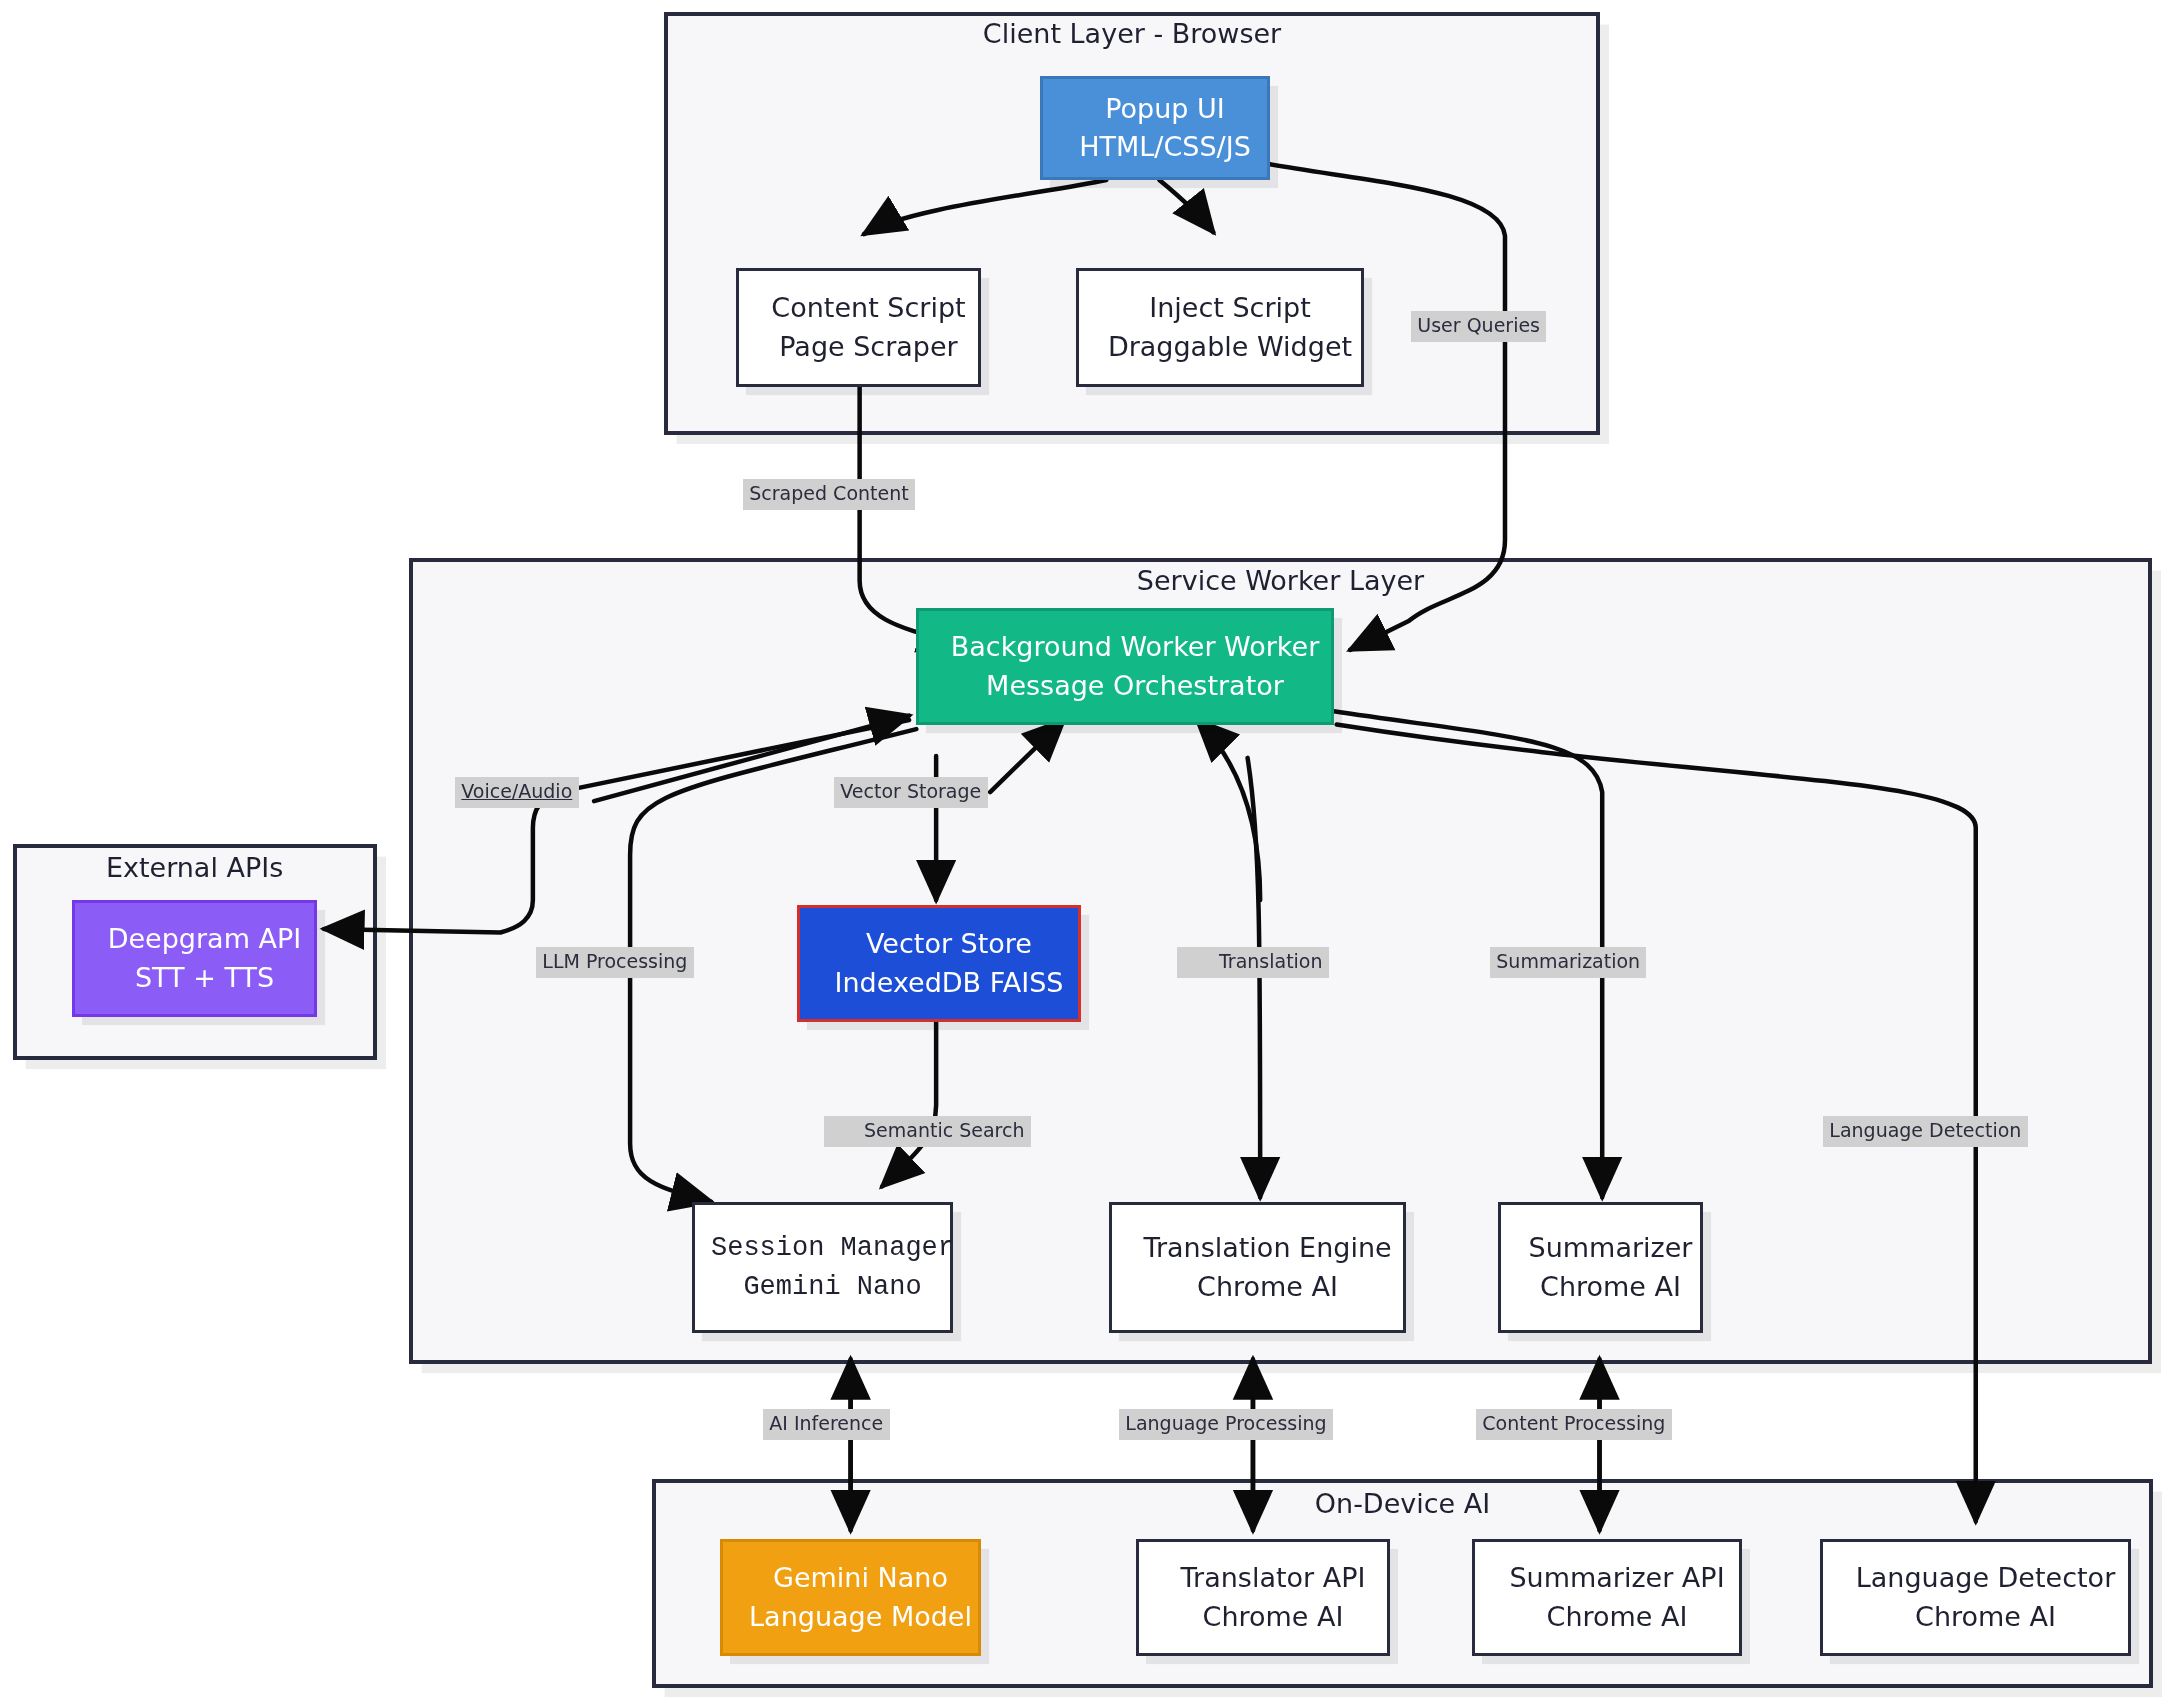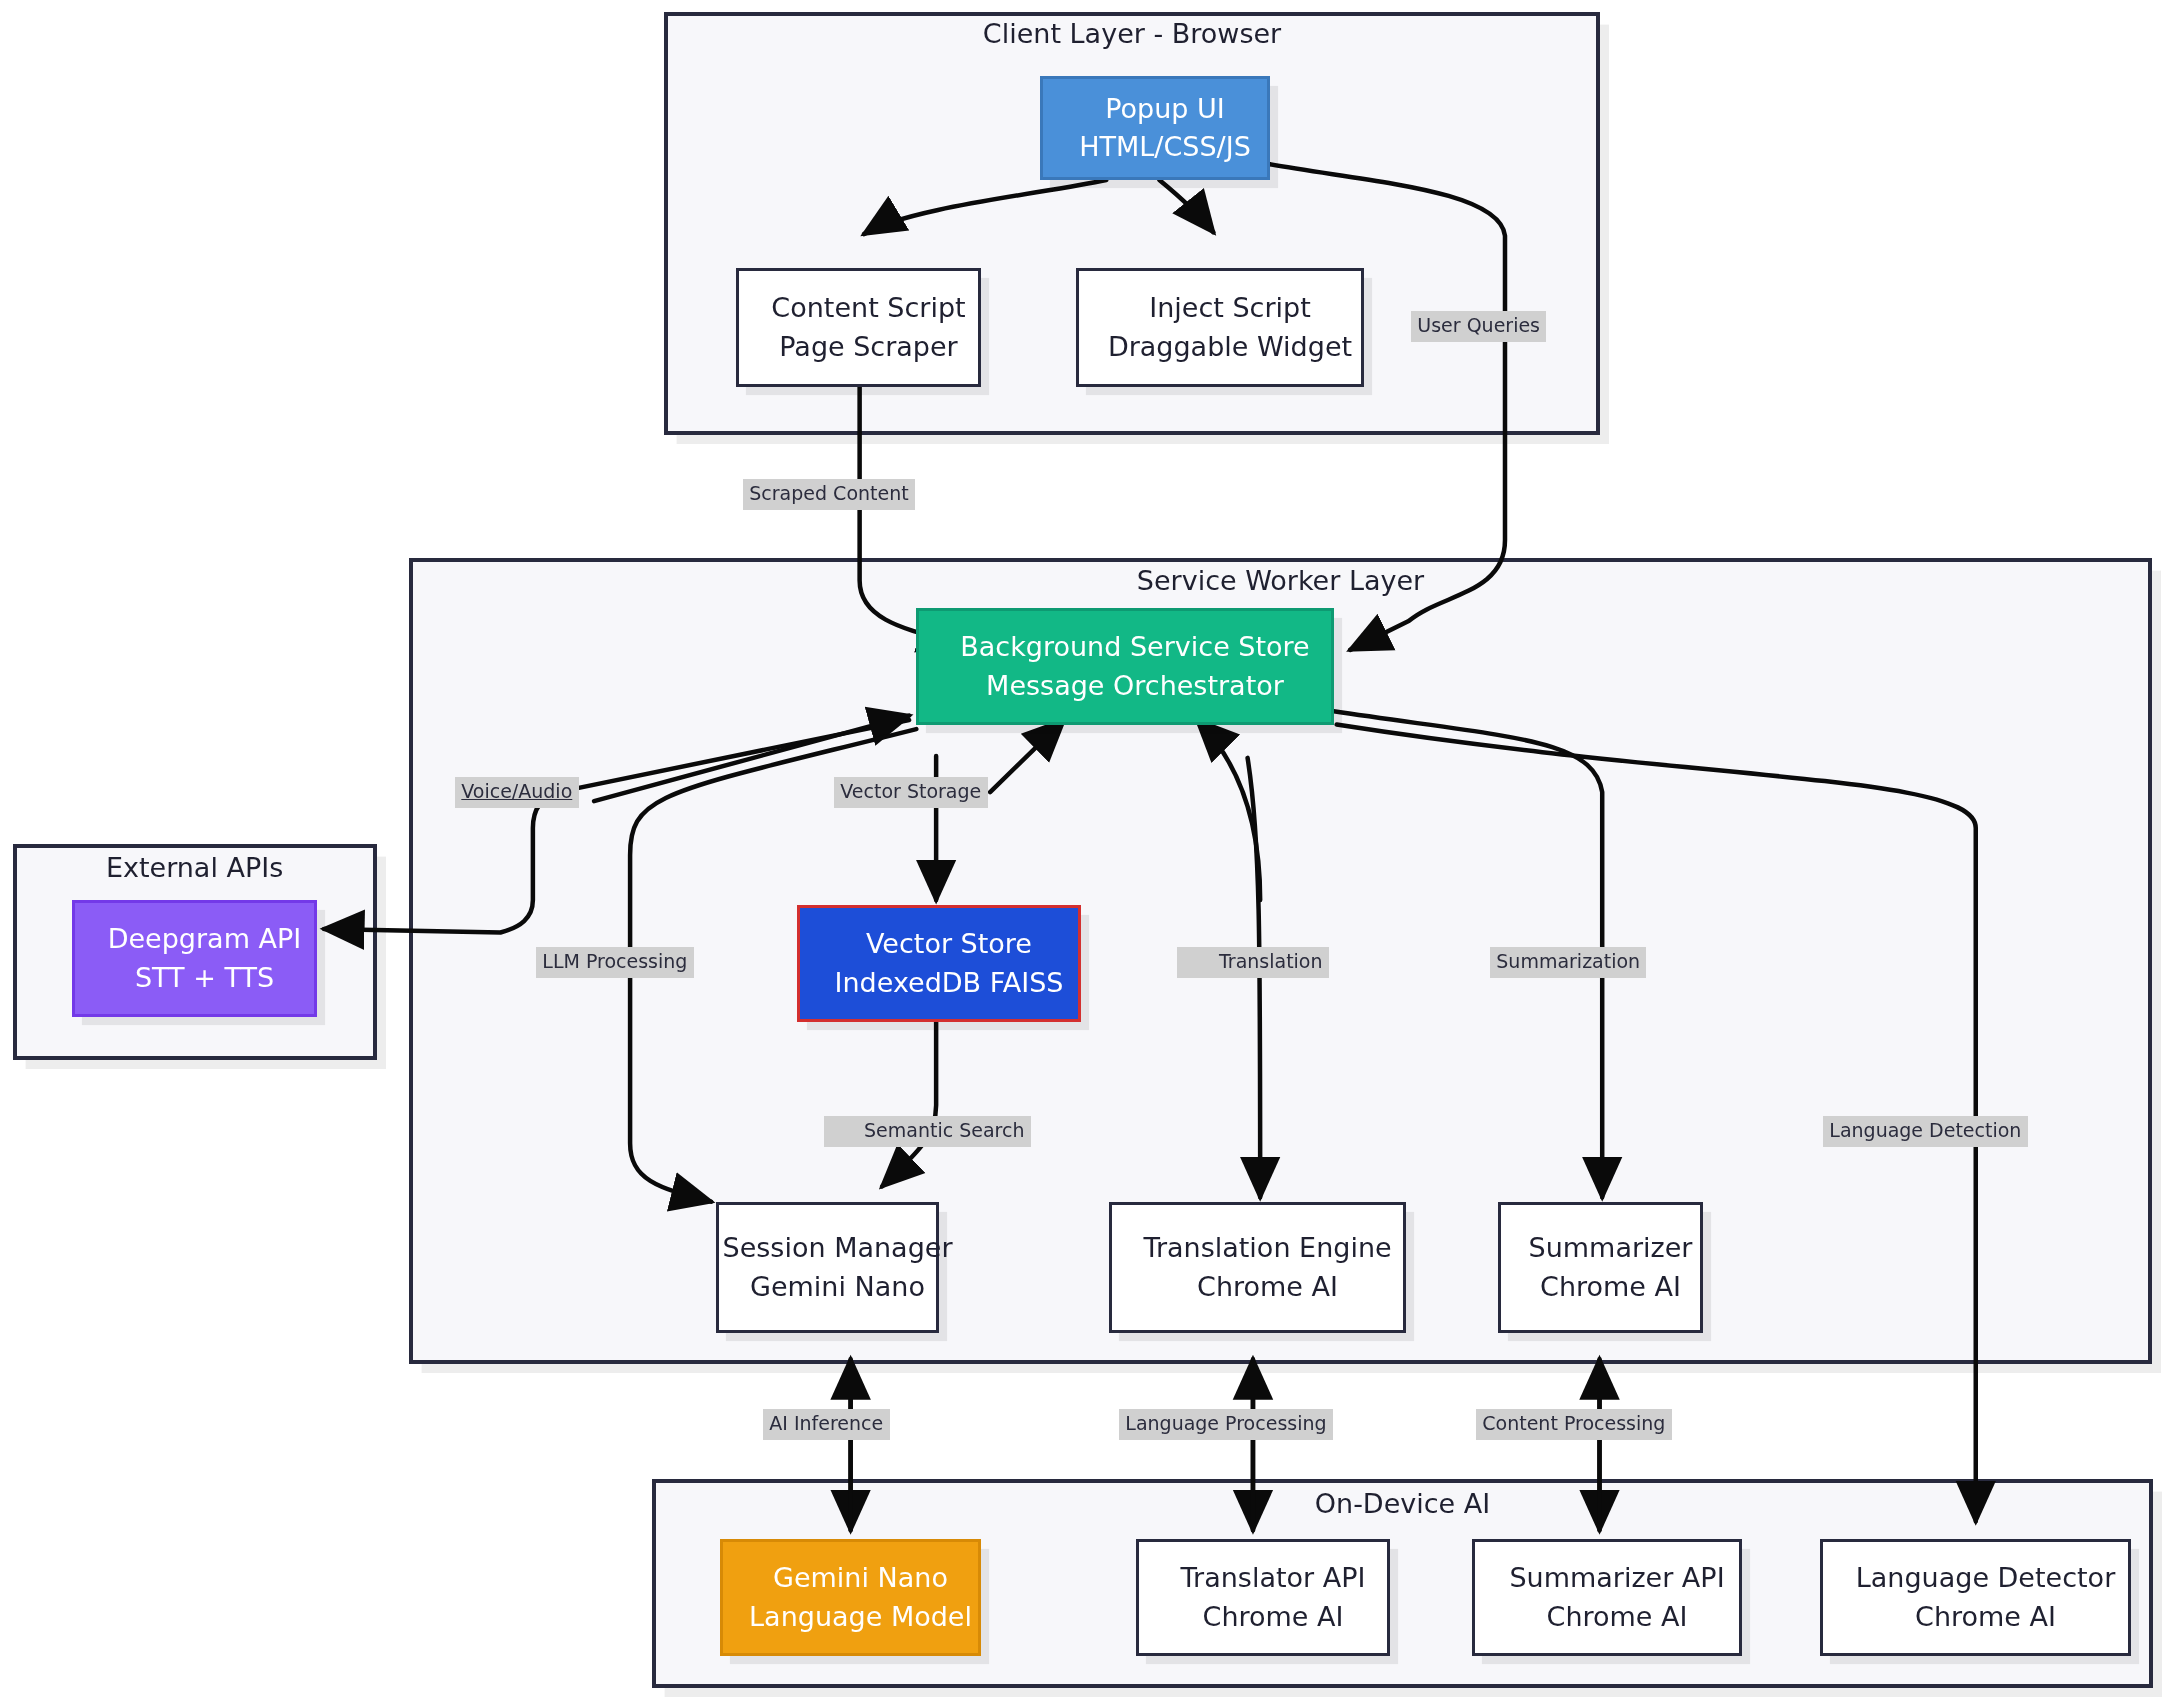--- a/index.html
+++ b/index.html
@@ -158,35 +158,35 @@
     <span class="l1">Content Script</span>
     <span class="l2">Page Scraper</span>
   </div>
 
   <div class="node" style="left:1076px; top:268px; width:288px; height:119px;">
     <span class="l1">Inject Script</span>
     <span class="l2">Draggable Widget</span>
   </div>
 
   <div class="node green" style="left:916px; top:608px; width:418px; height:117px;">
-    <span class="l1">Background Service Store</span>
+    <span class="l1">Background Worker Worker</span>
     <span class="l2">Message Orchestrator</span>
   </div>
 
   <div class="node red" style="left:797px; top:905px; width:284px; height:117px;">
     <span class="l1">Vector Store</span>
     <span class="l2">IndexedDB FAISS</span>
   </div>
 
   <div class="node purple" style="left:72px; top:900px; width:245px; height:117px;">
     <span class="l1">Deepgram API</span>
     <span class="l2">STT + TTS</span>
   </div>
 
-  <div class="node" style="left:716px; top:1202px; width:223px; height:131px;">
+  <div class="node" style="left:692px; top:1202px; width:261px; height:131px;font-family:Liberation Mono, monospace;">
     <span class="l1">Session Manager</span>
     <span class="l2">Gemini Nano</span>
   </div>
 
   <div class="node" style="left:1109px; top:1202px; width:297px; height:131px;">
     <span class="l1">Translation Engine</span>
     <span class="l2">Chrome AI</span>
   </div>
 
   <div class="node" style="left:1498px; top:1202px; width:205px; height:131px;">

